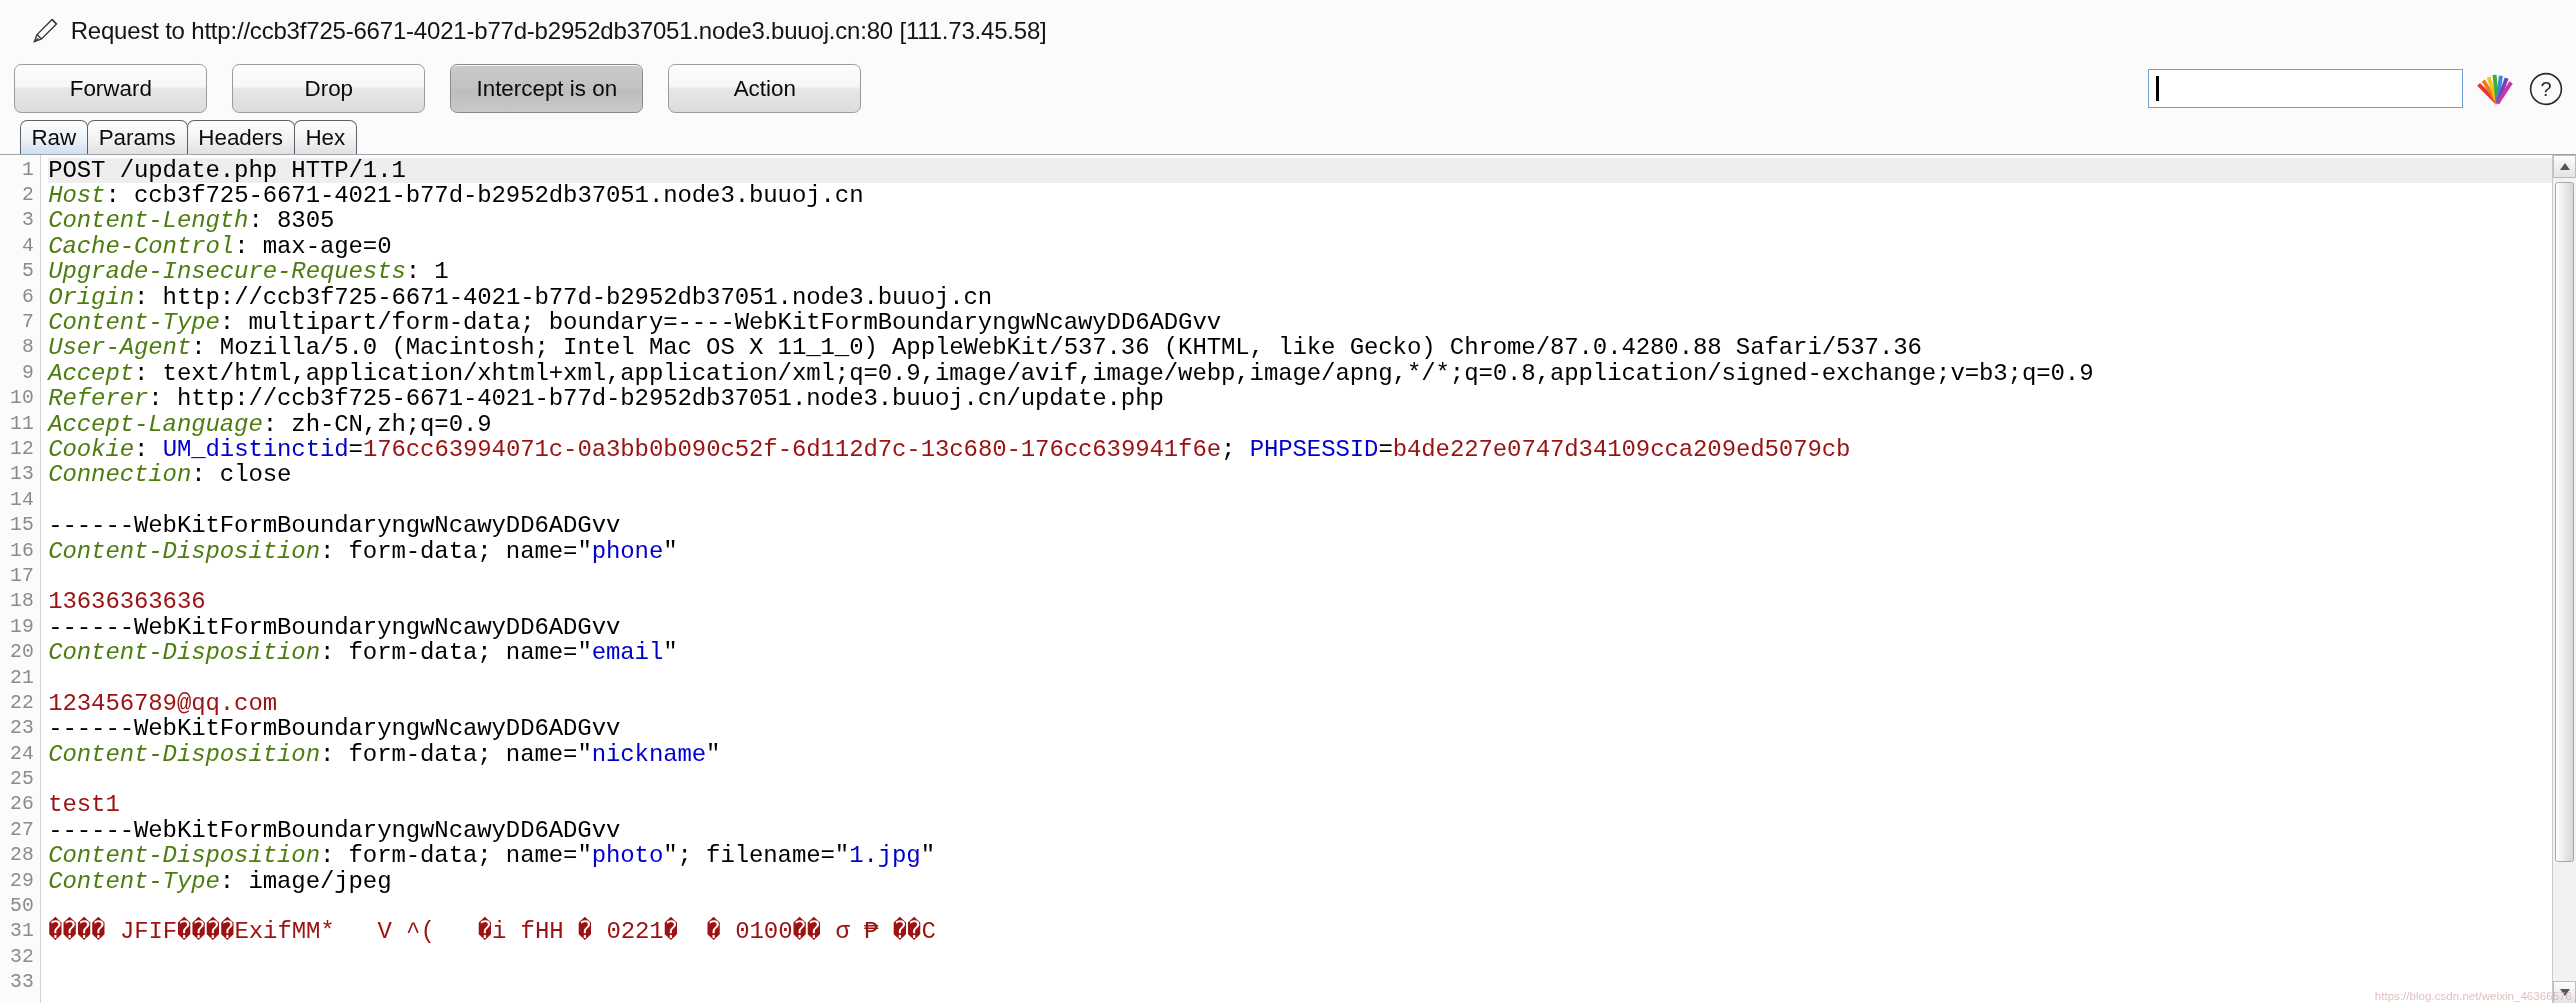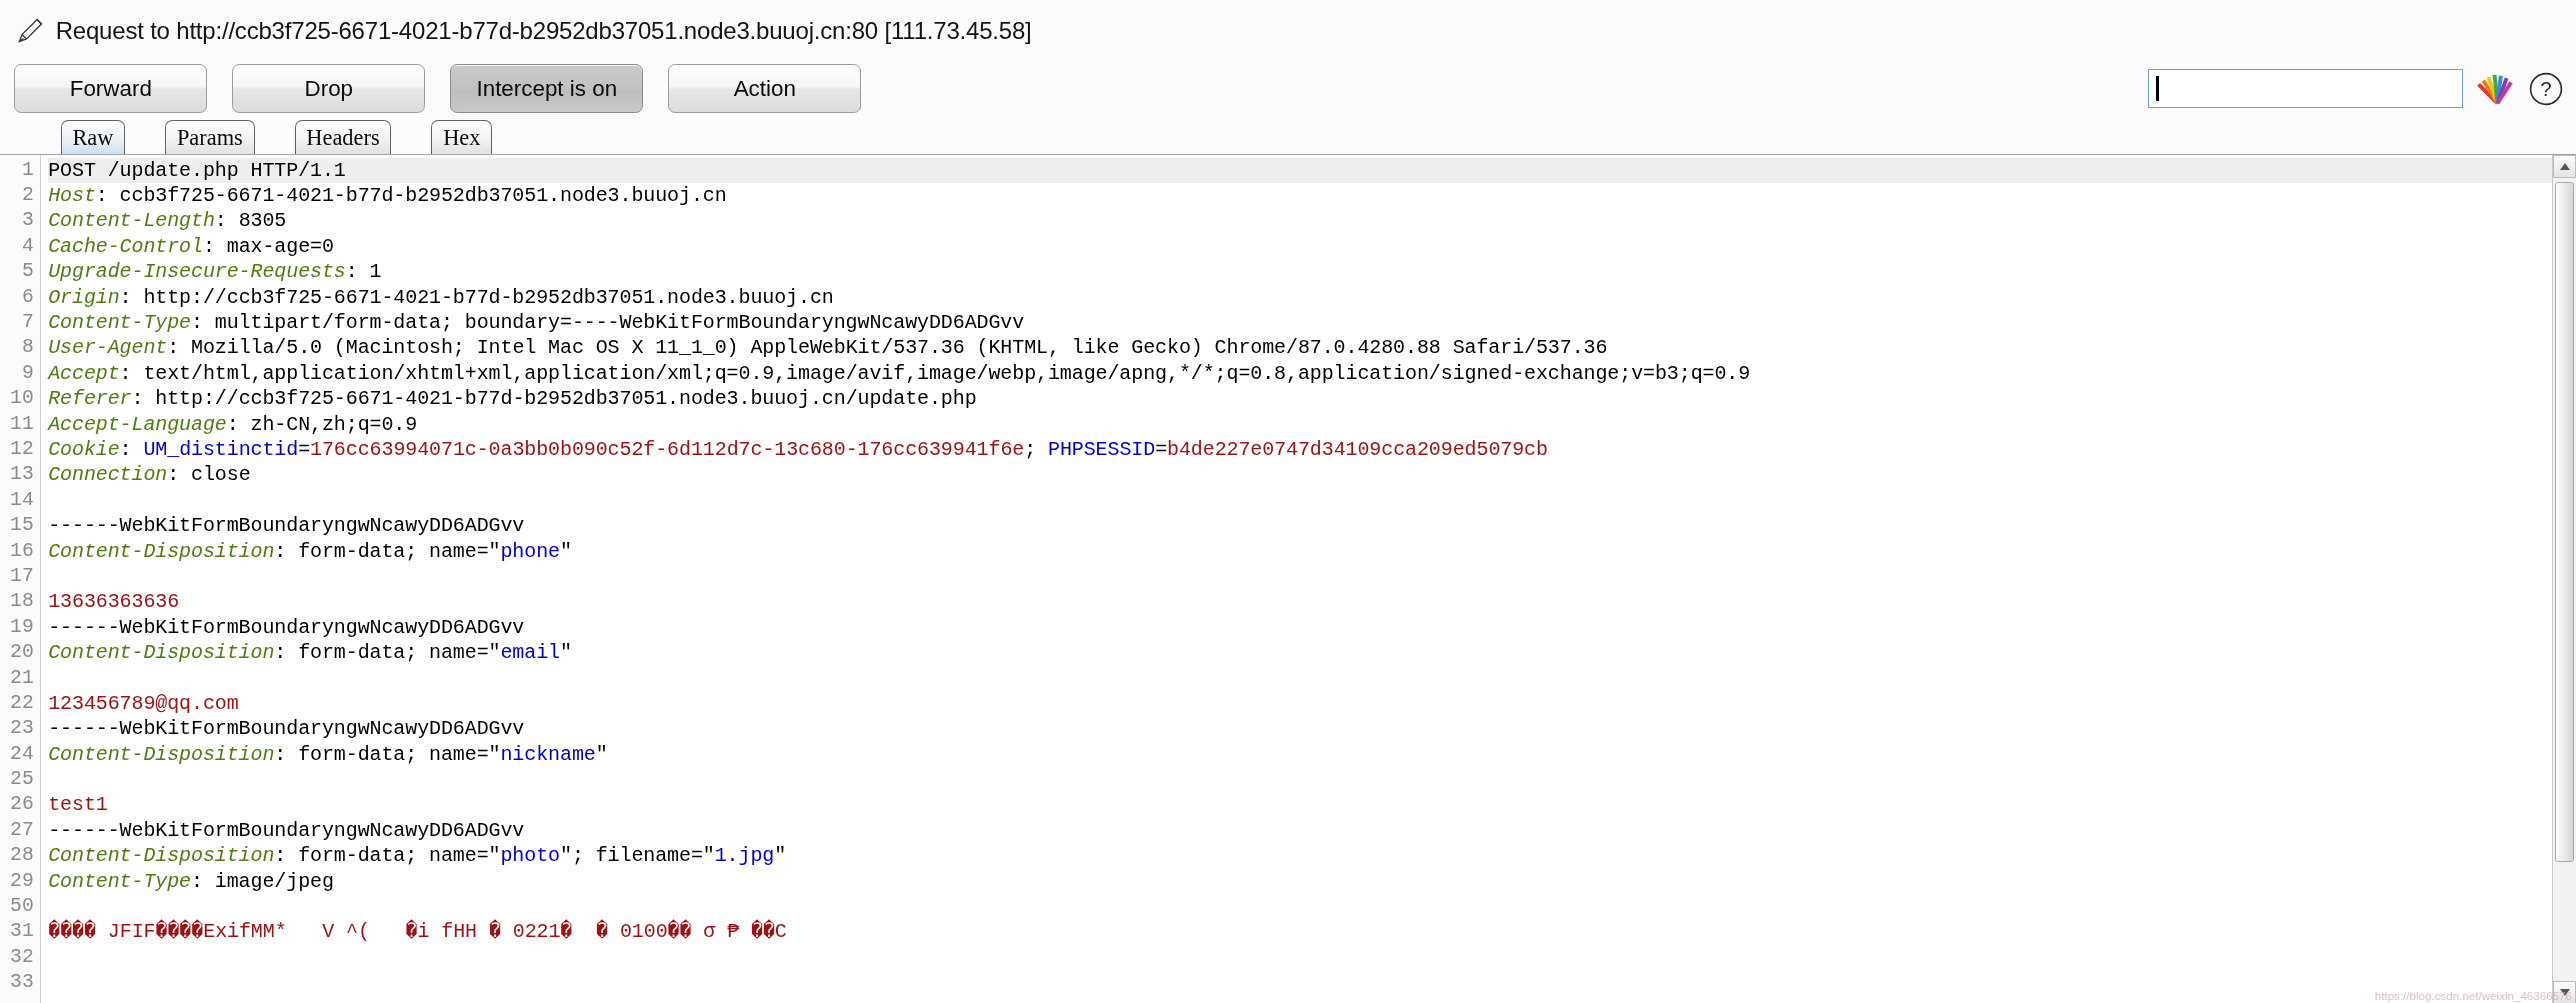--- a/index.html
+++ b/index.html
@@ -18,21 +18,21 @@
     background: #fbfbfb;
     display: flex;
     flex-direction: column;
   }
 
   
   .titlebar {
     height: 61px;
     display: flex;
     align-items: center;
-    padding-left: 15px;
+    padding-left: 30px;
     background: #fbfbfb;
     flex: 0 0 auto;
   }
   .pencil-icon {
     width: 30px;
     height: 30px;
     flex: 0 0 auto;
     margin-right: 10.7px;
   }
   .title-text {
@@ -134,29 +134,28 @@
     z-index: 3;
   }
   .tab {
     height: 34px;
     border: 0.9px solid #5d6066;
     border-bottom: none;
     border-top-left-radius: 7.2px;
     border-top-right-radius: 7.2px;
     background: linear-gradient(to bottom, #ffffff 0%, #f2f2f2 55%, #e1e1e1 100%);
     font-size: 22.4px;
-    font-family: Liberation Serif, serif;
+    font-family: Liberation Sans, sans-serif;
     color: #0d0d0d;
     display: flex;
     align-items: center;
     padding: 0 10.7px;
     margin-right: -0.9px;
     cursor: pointer;
     box-sizing: border-box;
-    margin-left: 41px;
   }
   .tab.active {
     background: linear-gradient(to bottom, #ffffff 0%, #e9f0f7 60%, #cfe0ef 100%);
     position: relative;
     z-index: 2;
   }
 
   
   .editor-wrap {
     flex: 1 1 auto;
@@ -196,21 +195,21 @@
     flex: 1 1 auto;
     padding-top: 2.7px;
     padding-left: 7.2px;
     overflow: hidden;
     box-sizing: border-box;
   }
   .code .line {
     height: 25.4px;
     line-height: 25.4px;
     font-family: "Liberation Mono", monospace;
-    font-size: 20px;
+    font-size: 24px;
     white-space: pre;
     color: #000000;
     letter-spacing: -0.1px;
     box-sizing: border-box;
   }
   .code .line.first {
     background: #eeeeee;
   }
   .hname { color: #4d7c0f; font-style: italic; }
   .cname { color: #0000cd; }

